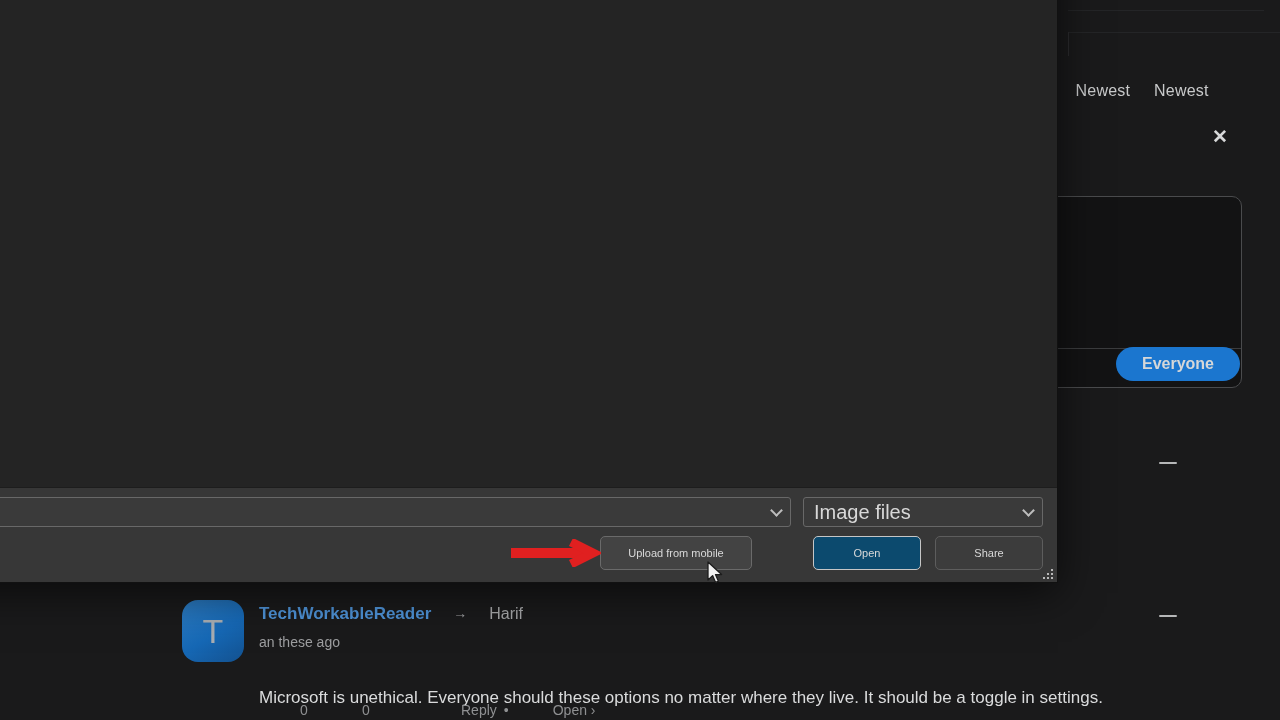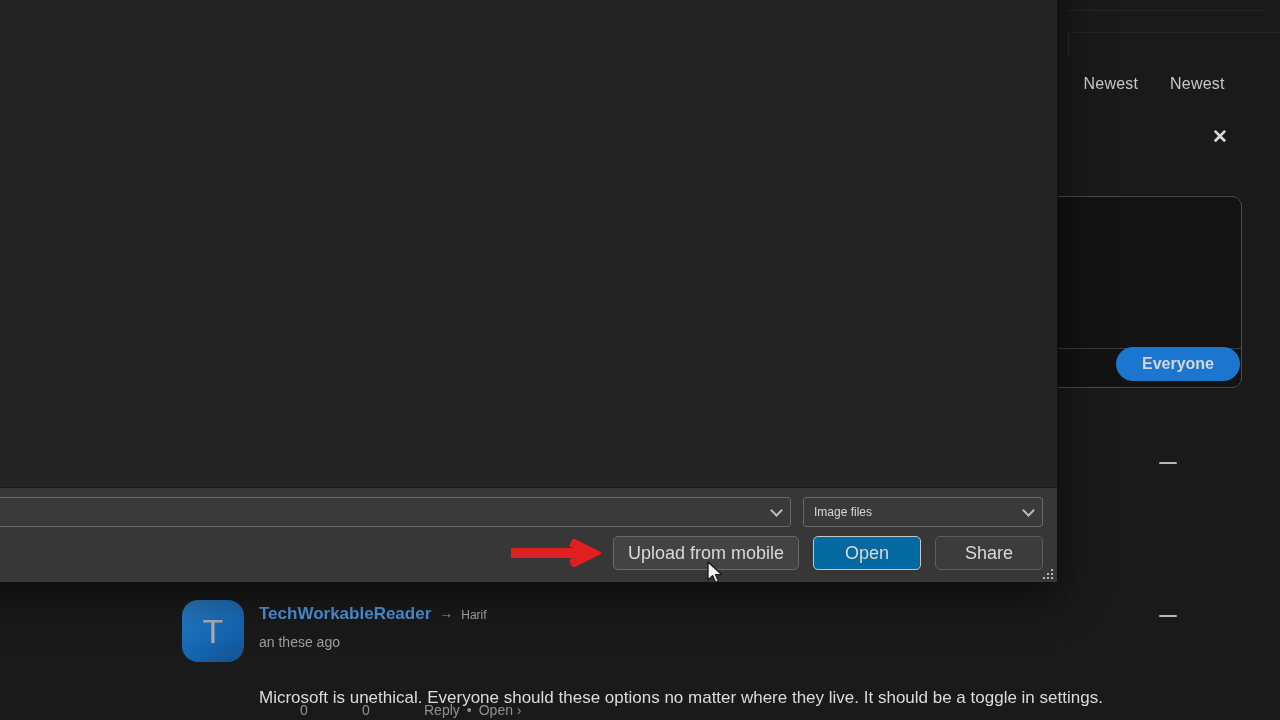--- a/index.html
+++ b/index.html
@@ -38,22 +38,22 @@
     background: #2b2c2e;
   }
 
   
   .sortbar {
     position: absolute;
     top: 68px;
     left: 1046px;
     height: 32px;
     display: flex;
-    align-items: center;
-    gap: 32px;
+    align-items: flex-end;
+    gap: 24px;
     white-space: nowrap;
   }
   .sort-link {
     font-size: 16px;
     color: #c8c9ca;
     letter-spacing: .2px;
     font-weight: 400;
     cursor: pointer;
   }
   .sort-link.active {
@@ -154,36 +154,36 @@
     line-height: 62px;
     text-align: center;
     font-family: "Liberation Sans", sans-serif;
   }
   .c-head {
     position: absolute;
     left: 77px;
     top: 6px;
     display: flex;
     align-items: baseline;
-    gap: 8px;
+    gap: 22px;
     white-space: nowrap;
   }
   .c-author {
     font-size: 17px;
     font-weight: 700;
     color: #4e93d8;
     cursor: pointer;
   }
   .reply-arrow {
     color: #a3a4a6;
     font-size: 14px;
     transform: translateY(-1px);
   }
   .c-parent {
-    font-size: 12px;
+    font-size: 16px;
     color: #a8a9ab;
     cursor: pointer;
   }
   .c-time {
     position: absolute;
     left: 77px;
     top: 36px;
     font-size: 14px;
     color: #9d9ea0;
     cursor: pointer;
@@ -204,21 +204,21 @@
     top: 104px;
     display: flex;
     align-items: center;
     gap: 0px;
     font-size: 14px;
     color: #8f9092;
     white-space: nowrap;
   }
   .c-actions .votecount { width: 62px; display:inline-block; }
   .c-actions .sep { margin: 0 7px; }
-  .c-actions .act { cursor: pointer; }
+  .c-actions .act { cursor: pointer; margin-left: 37px; }
 
   
   .filedialog {
     position: absolute;
     left: -340px;
     top: -120px;
     width: 1398px;
     height: 703px;
     background: #242424;
     border: 1px solid #111111;
@@ -253,21 +253,21 @@
     flex: 1 1 auto;
     height: 30px;
     background: #3a3a3a;
     border: 1px solid #686868;
     border-radius: 3px;
     position: relative;
     display: flex;
     align-items: center;
     padding: 0 26px 0 10px;
     color: #d8d8d8;
-    font-size: 12px;
+    font-size: 20px;
     cursor: pointer;
   }
   .fd-combo.filter { flex: 0 0 240px; }
   .fd-combo .chev {
     position: absolute;
     right: 9px;
     top: 50%;
     width: 9px;
     height: 9px;
     margin-top: -6px;
@@ -288,31 +288,32 @@
     gap: 14px;
   }
   .fd-btn {
     height: 34px;
     min-width: 108px;
     padding: 0 14px;
     background: #3c3c3c;
     border: 1px solid #5d5d5d;
     border-radius: 5px;
     color: #d9d9d9;
-    font-size: 18px;
+    font-size: 11px;
     font-family: "Liberation Sans", sans-serif;
     display: flex;
     align-items: center;
     justify-content: center;
     cursor: pointer;
   }
   .fd-btn.wide { min-width: 152px; }
   .fd-btn.default {
     border-color: #c6c6c6;
-    background: #0369a1;
+    background: #0c4a6e;
+    margin-left: 47px;
   }
   .fd-btn.upload {
     background: #434343;
     border-color: #6a6a6a;
   }
 
   
   .fd-grip {
     position: absolute;
     right: 4px;

